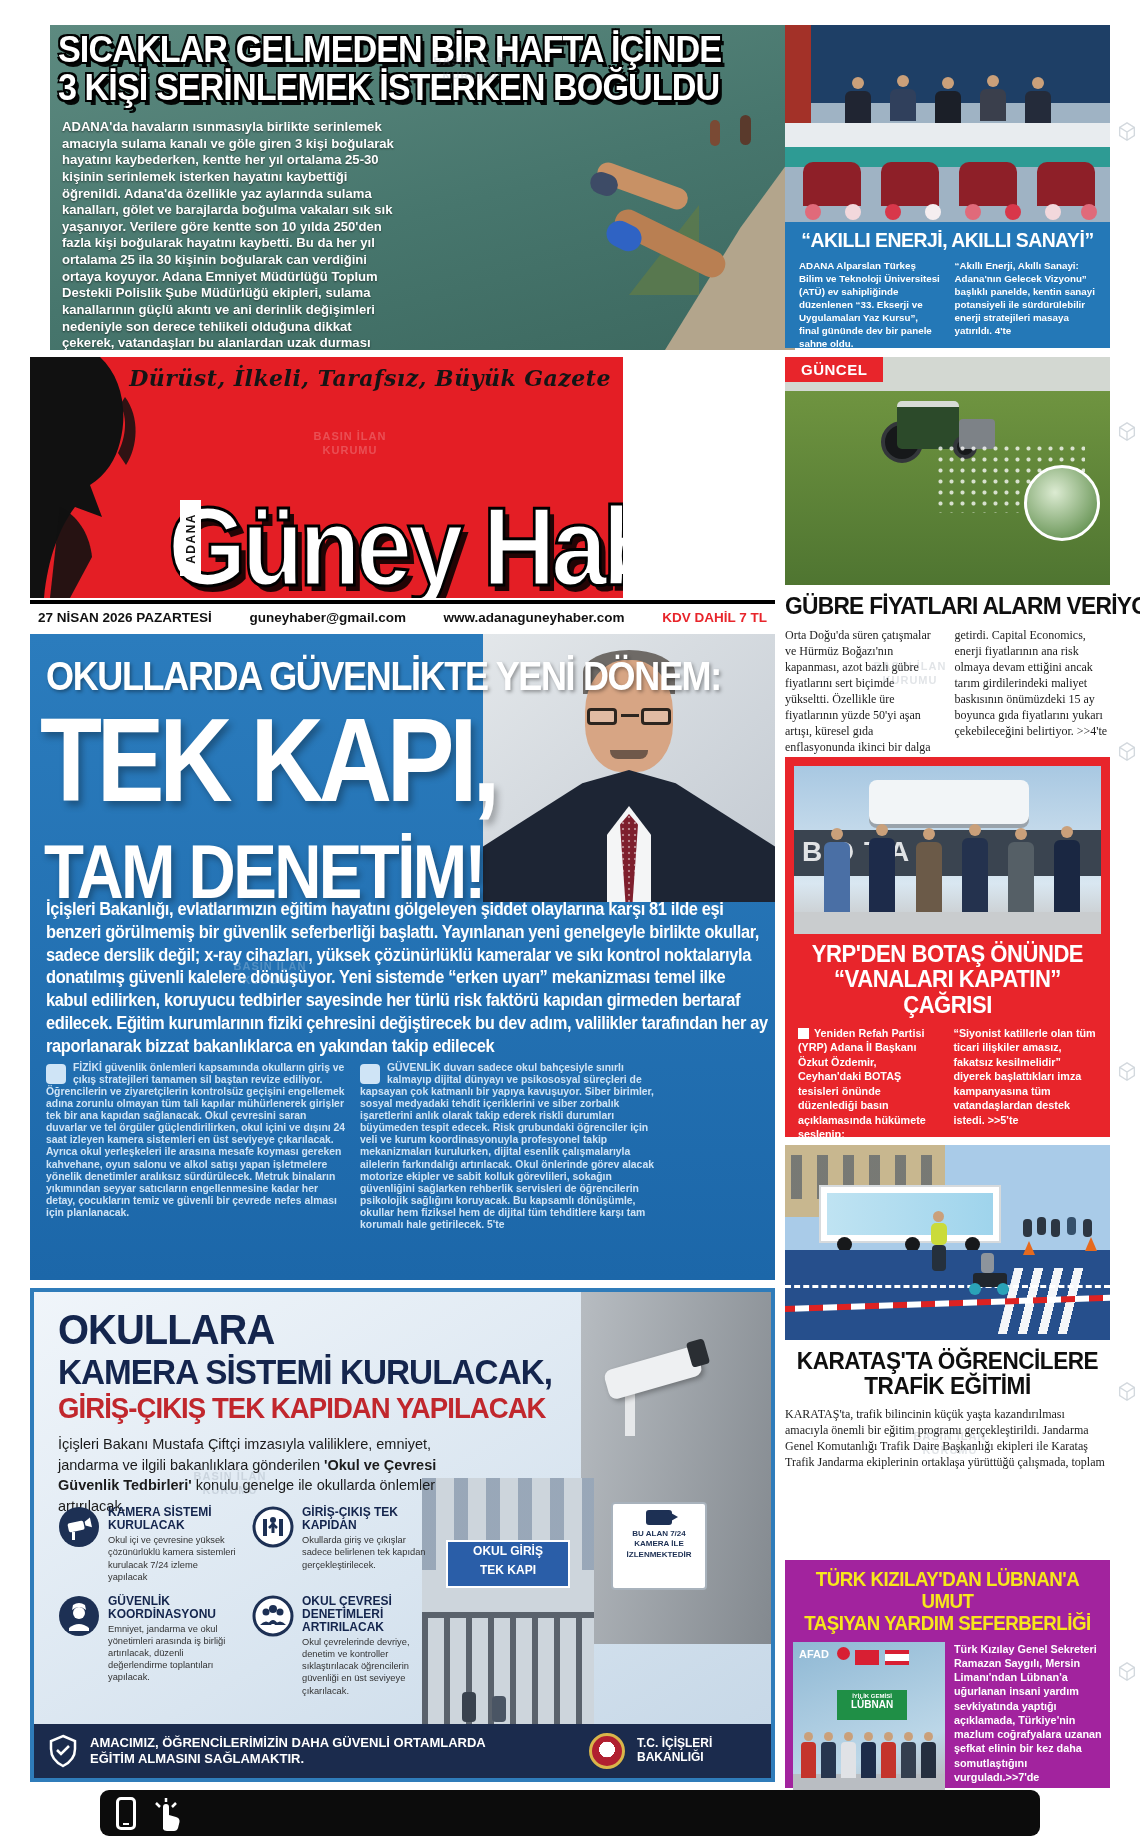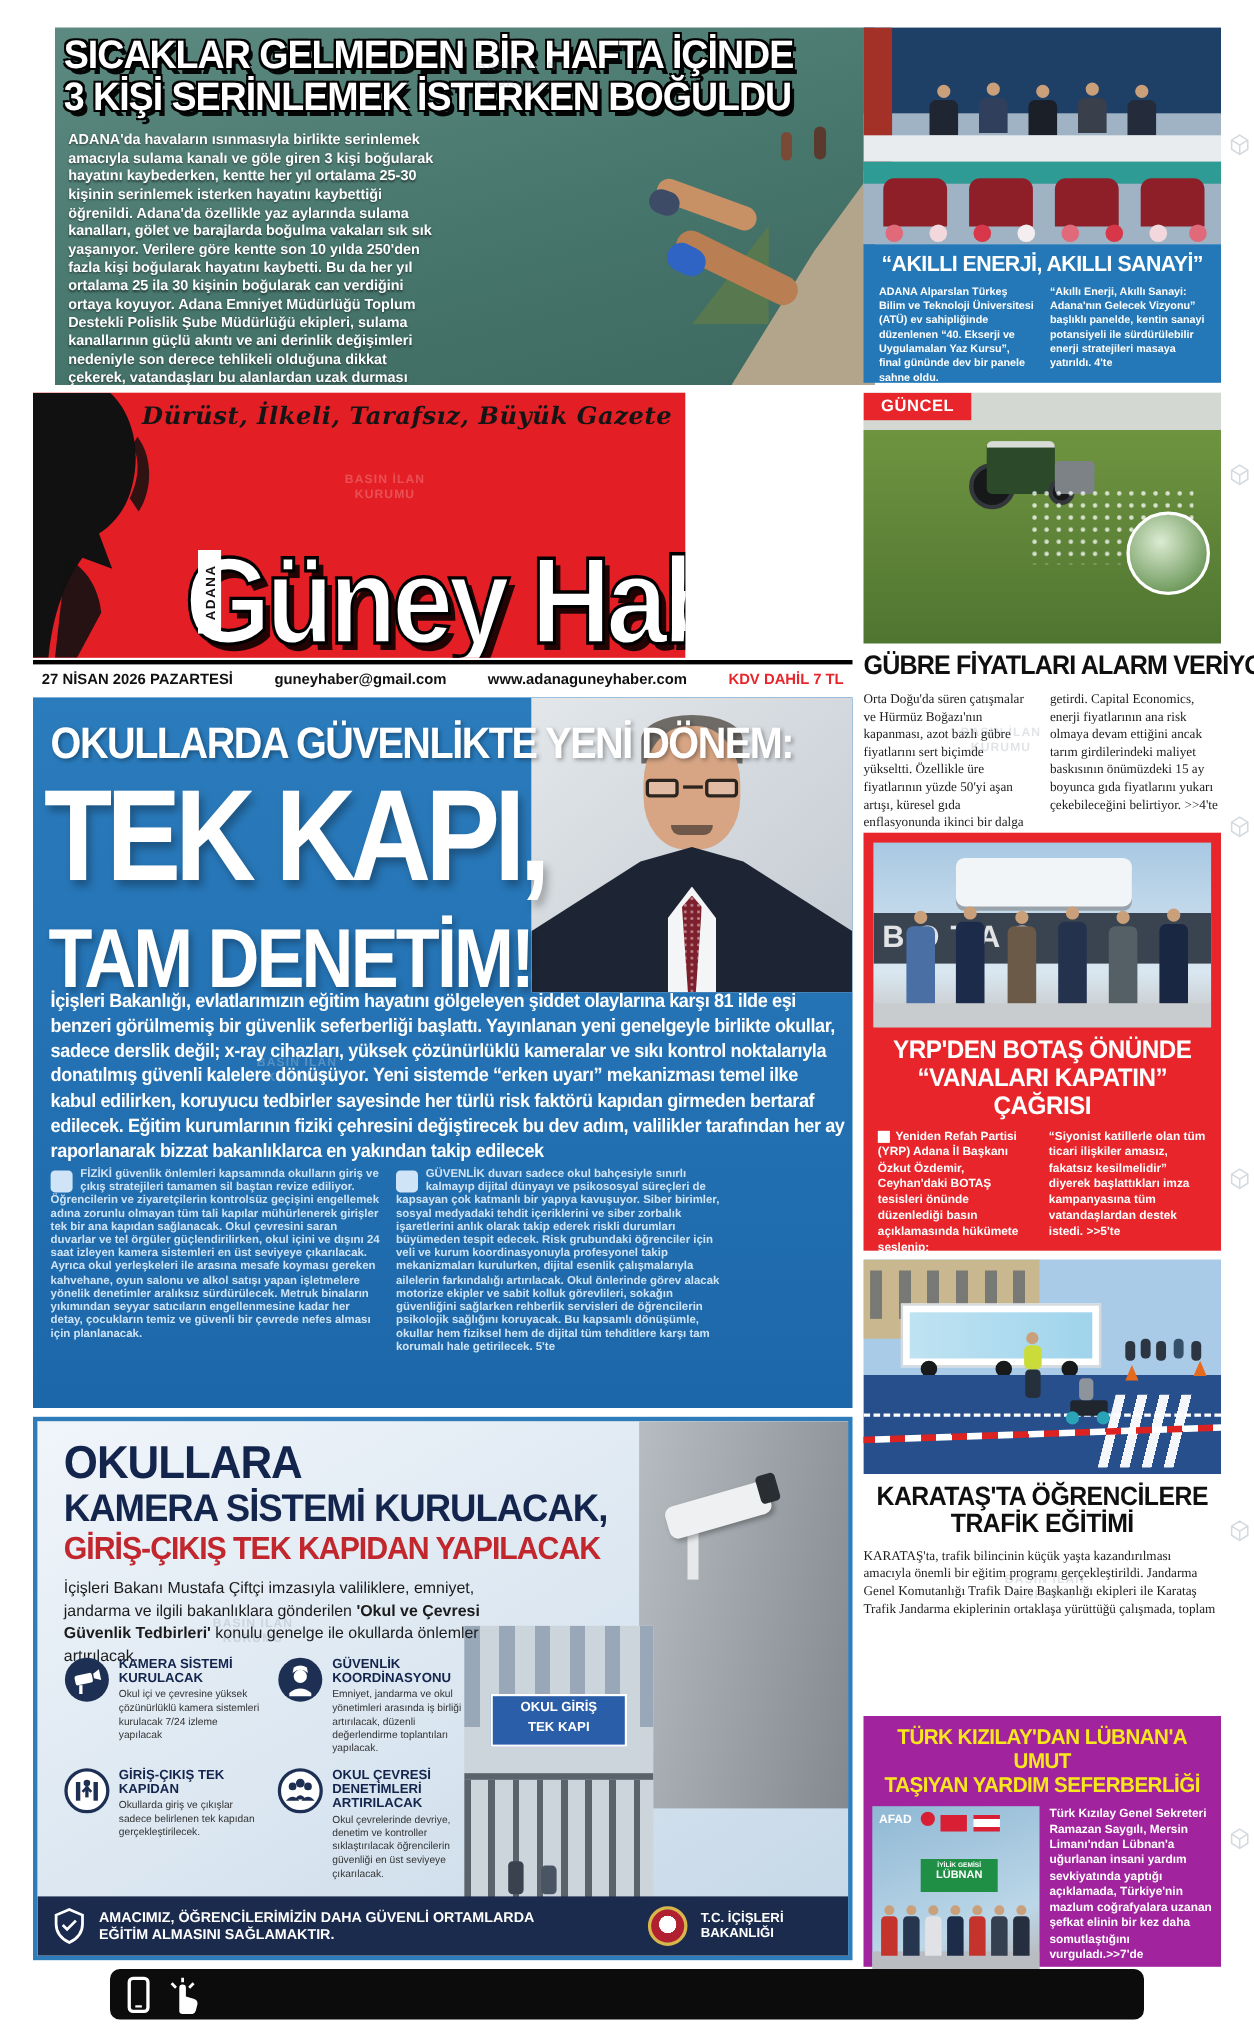--- a/index.html
+++ b/index.html
@@ -216,21 +216,21 @@
   <div class="flower" style="left:140px;background:#f5eef0;"></div>
   <div class="flower" style="left:180px;background:#e06a7a;"></div>
   <div class="flower" style="left:220px;background:#d8374a;"></div>
   <div class="flower" style="left:260px;background:#f2d8dc;"></div>
   <div class="flower" style="left:296px;background:#e06a7a;"></div>
 </div>
 
 <div id="akilli-box" class="abs">
   <div class="hl">“AKILLI ENERJİ, AKILLI SANAYİ”</div>
   <div class="cols">
-    <div class="col">ADANA Alparslan Türkeş Bilim ve Teknoloji Üniversitesi (ATÜ) ev sahipliğinde düzenlenen “40. Ekserji ve Uygulamaları Yaz Kursu”, final gününde dev bir panele sahne oldu.</div>
+    <div class="col">ADANA Alparslan Türkeş Bilim ve Teknoloji Üniversitesi (ATÜ) ev sahipliğinde düzenlenen “33. Ekserji ve Uygulamaları Yaz Kursu”, final gününde dev bir panele sahne oldu.</div>
     <div class="col">“Akıllı Enerji, Akıllı Sanayi: Adana'nın Gelecek Vizyonu” başlıklı panelde, kentin sanayi potansiyeli ile sürdürülebilir enerji stratejileri masaya yatırıldı. 4'te</div>
   </div>
 </div>
 
 <div id="guncel-photo" class="abs">
   <div class="tractor-wheel" style="left:96px;top:64px;width:42px;height:42px;"></div>
   <div class="tractor-cab"></div>
   <div class="tractor-wheel" style="left:168px;top:78px;width:24px;height:24px;"></div>
   <div class="spreader"></div>
   <div class="spray"></div>
@@ -408,20 +408,24 @@
     <span class="sq-bullet"></span>
     <span>GÜVENLİK duvarı sadece okul bahçesiyle sınırlı kalmayıp dijital dünyayı ve psikososyal süreçleri de kapsayan çok katmanlı bir yapıya kavuşuyor. Siber birimler, sosyal medyadaki tehdit içeriklerini ve siber zorbalık işaretlerini anlık olarak takip ederek riskli durumları büyümeden tespit edecek. Risk grubundaki öğrenciler için veli ve kurum koordinasyonuyla profesyonel takip mekanizmaları kurulurken, dijital esenlik çalışmalarıyla ailelerin farkındalığı artırılacak. Okul önlerinde görev alacak motorize ekipler ve sabit kolluk görevlileri, sokağın güvenliğini sağlarken rehberlik servisleri de öğrencilerin psikolojik sağlığını koruyacak. Bu kapsamlı dönüşümle, okullar hem fiziksel hem de dijital tüm tehditlere karşı tam korumalı hale getirilecek.  5'te</span>
   </div>
 </div>
 
 <div id="infographic" class="abs">
   <div id="camera-photo">
     <div class="cam-arm"></div>
     <div class="cam-body"></div>
     <div class="cam-lens"></div>
+    <div id="camera-sign">
+      <div class="glyph"></div>
+      <div class="t">BU ALAN 7/24 KAMERA İLE İZLENMEKTEDİR</div>
+    </div>
   </div>
   <div id="school-photo">
     <div class="win"></div>
     <div class="bars"></div>
     <div id="gate-sign">
       <div>OKUL GİRİŞ</div>
       <div>TEK KAPI</div>
     </div>
     <div class="dotfig" style="left:40px;bottom:8px;top:auto;width:14px;height:30px;background:#39424e;"></div>
     <div class="dotfig" style="left:70px;bottom:8px;top:auto;width:14px;height:26px;background:#4a5564;"></div>
@@ -436,50 +440,50 @@
     <div class="info-item">
       <svg class="ic" width="42" height="42" viewBox="0 0 42 42">
         <circle cx="21" cy="21" r="20" fill="#1d3054"></circle>
         <rect x="10" y="16" width="16" height="9" rx="2" fill="#fff" transform="rotate(-12 18 20)"></rect>
         <polygon points="27,15 33,12 33,22 27,19" fill="#fff" transform="rotate(-12 30 17)"></polygon>
         <rect x="14" y="26" width="3" height="8" fill="#fff"></rect>
       </svg>
       <div>
           <div class="tt">KAMERA SİSTEMİ KURULACAK</div>
       <div class="dd">Okul içi ve çevresine yüksek çözünürlüklü kamera sistemleri kurulacak 7/24 izleme yapılacak</div>
-        </div>
-    </div>
-    <div class="info-item">
-      <svg class="ic" width="42" height="42" viewBox="0 0 42 42">
-        <circle cx="21" cy="21" r="20" fill="#1d3054"></circle>
-        <circle cx="21" cy="18" r="6" fill="#fff"></circle>
-        <path d="M14 15 q7 -6 14 0 l-1 -5 q-6 -4 -12 0 Z" fill="#fff"></path>
-        <path d="M11 33 q10 -8 20 0 l0 3 l-20 0 Z" fill="#fff"></path>
-      </svg>
-      <div>
-          <div class="tt">GÜVENLİK KOORDİNASYONU</div>
-      <div class="dd">Emniyet, jandarma ve okul yönetimleri arasında iş birliği artırılacak, düzenli değerlendirme toplantıları yapılacak.</div>
         </div>
     </div>
     <div class="info-item">
       <svg class="ic" width="42" height="42" viewBox="0 0 42 42">
         <circle cx="21" cy="21" r="19" fill="#fff" stroke="#1d3054" stroke-width="3"></circle>
         <rect x="11" y="13" width="4" height="17" fill="#1d3054"></rect>
         <rect x="27" y="13" width="4" height="17" fill="#1d3054"></rect>
         <circle cx="21" cy="14" r="3" fill="#1d3054"></circle>
         <rect x="19.5" y="17" width="3" height="10" fill="#1d3054"></rect>
         <path d="M17 22 L21 18 L25 22" stroke="#1d3054" stroke-width="2.5" fill="none"></path>
       </svg>
       <div>
           <div class="tt">GİRİŞ-ÇIKIŞ TEK KAPIDAN</div>
       <div class="dd">Okullarda giriş ve çıkışlar sadece belirlenen tek kapıdan gerçekleştirilecek.</div>
         </div>
     </div>
     <div class="info-item">
       <svg class="ic" width="42" height="42" viewBox="0 0 42 42">
+        <circle cx="21" cy="21" r="20" fill="#1d3054"></circle>
+        <circle cx="21" cy="18" r="6" fill="#fff"></circle>
+        <path d="M14 15 q7 -6 14 0 l-1 -5 q-6 -4 -12 0 Z" fill="#fff"></path>
+        <path d="M11 33 q10 -8 20 0 l0 3 l-20 0 Z" fill="#fff"></path>
+      </svg>
+      <div>
+          <div class="tt">GÜVENLİK KOORDİNASYONU</div>
+      <div class="dd">Emniyet, jandarma ve okul yönetimleri arasında iş birliği artırılacak, düzenli değerlendirme toplantıları yapılacak.</div>
+        </div>
+    </div>
+    <div class="info-item">
+      <svg class="ic" width="42" height="42" viewBox="0 0 42 42">
         <circle cx="21" cy="21" r="19" fill="#fff" stroke="#1d3054" stroke-width="3"></circle>
         <circle cx="14" cy="17" r="3.5" fill="#1d3054"></circle>
         <circle cx="28" cy="17" r="3.5" fill="#1d3054"></circle>
         <circle cx="21" cy="14" r="4" fill="#1d3054"></circle>
         <path d="M8 30 q6 -7 12 0 Z M16 29 q5 -8 10 0 Z M22 30 q6 -7 12 0 Z" fill="#1d3054"></path>
       </svg>
       <div>
           <div class="tt">OKUL ÇEVRESİ DENETİMLERİ ARTIRILACAK</div>
       <div class="dd">Okul çevrelerinde devriye, denetim ve kontroller sıklaştırılacak öğrencilerin güvenliği en üst seviyeye çıkarılacak.</div>
         </div>

